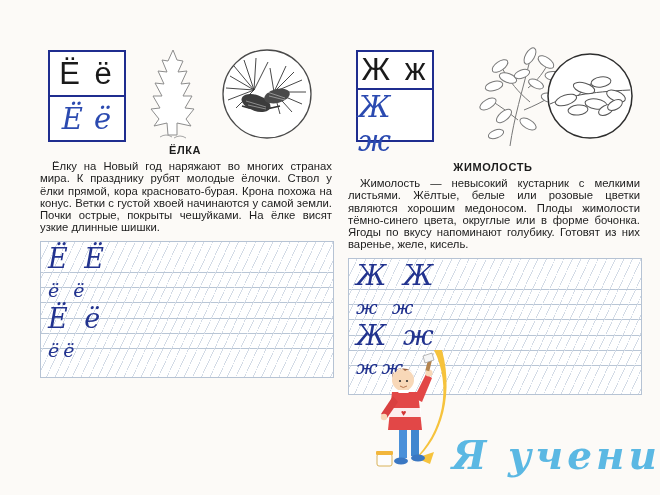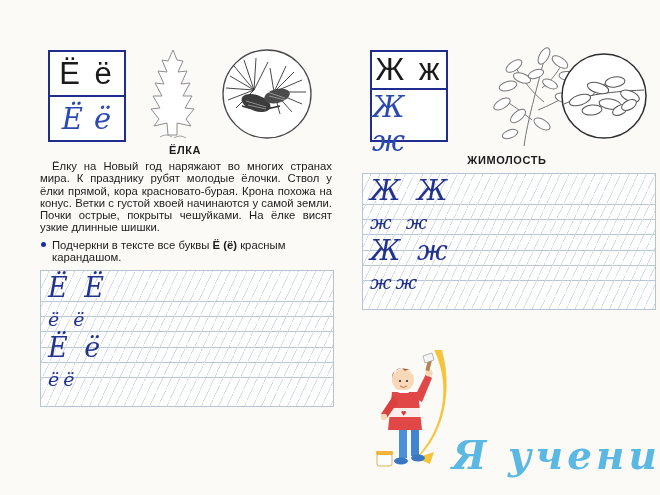--- a/index.html
+++ b/index.html
@@ -4,21 +4,21 @@
 <style>
   html,body{margin:0;padding:0;}
   body{
     width:660px;height:495px;position:relative;overflow:hidden;
     background:#fcfaf7;
     font-family:"Liberation Sans",sans-serif;
     color:#1c1c1c;
   }
   .page{position:absolute;top:46px;width:302px;}
   .page-left{left:34px;}
-  .page-right{left:356px;}
+  .page-right{left:342px;}
 
   
   .header-row{position:relative;height:96px;}
   .letter-box{
     position:absolute;left:14px;top:4px;width:78px;height:92px;
     border:2px solid #1f2d8f;background:#fff;box-sizing:border-box;
     display:flex;flex-direction:column;
   }
   .letter-cell{flex:1;display:flex;align-items:center;justify-content:center;}
   .letter-cell.printed{
@@ -30,21 +30,21 @@
     font-size:29px;color:#2b4ab0;letter-spacing:1px;
   }
   .header-art{position:absolute;top:0;}
   .page-left  .header-art{left:112px;}
   .page-right .header-art{left:96px;}
 
   .page-title{
     text-align:center;font-weight:bold;font-size:11px;letter-spacing:.6px;
     margin:2px 0 4px 0;
   }
-  .page-right .page-title{margin-top:12px;}
+  .page-right .page-title{margin-top:19px;}
 
   .page-body{
     margin:0 4px 0 6px;font-size:11.3px;line-height:12.3px;
     text-align:justify;text-indent:12px;
   }
   .tasks{list-style:none;margin:5px 4px 0 6px;padding:0;font-size:11.3px;line-height:12.3px;}
   .tasks li{position:relative;padding-left:12px;margin-bottom:1px;}
   .tasks li::before{
     content:"";position:absolute;left:1px;top:3.5px;width:5px;height:5px;
     border-radius:50%;background:#1a2f9e;
@@ -104,21 +104,20 @@
         <ellipse cx="131" cy="50" rx="13" ry="7" transform="rotate(-14 131 50)" fill="#4a4a4a"></ellipse>
         <g stroke="#ffffff" stroke-width="0.6" opacity="0.7">
           <path d="M100,55 l20,6 M102,59 l18,4 M121,46 l18,6 M123,50 l16,4"></path>
         </g>
       </g>
     </svg>
   </div>
   <div class="page-title">ЁЛКА</div>
   <p class="page-body">Ёлку на Новый год наряжают во многих странах мира. К празднику рубят молодые ёлочки. Ствол у ёлки прямой, кора красновато-бурая. Крона похожа на конус. Ветки с густой хвоей начинаются у самой земли. Почки острые, покрыты чешуйками. На ёлке висят узкие длинные шишки.</p>
   <ul class="tasks">
-    <li><span>Подчеркни в тексте все буквы </span><span class="task-bold">Ё (ё)</span><span> красным карандашом.</span></li>
   </ul>
   <div class="practice">
     <div class="practice-row row-caps r0">Ё Ё</div>
     <div class="practice-row row-lower r1">ё ё</div>
     <div class="practice-row row-caps r2">Ё ё</div>
     <div class="practice-row row-lower r3">ёё</div>
   </div>
 </div>
 
 <div class="page page-right">
@@ -156,20 +155,21 @@
           <ellipse cx="158" cy="58" rx="11" ry="5" transform="rotate(8 158 58)"></ellipse>
           <ellipse cx="178" cy="50" rx="10" ry="5" transform="rotate(24 178 50)"></ellipse>
           <ellipse cx="140" cy="64" rx="10" ry="5" transform="rotate(-6 140 64)"></ellipse>
           <ellipse cx="168" cy="64" rx="8" ry="4.5" transform="rotate(-28 168 64)"></ellipse>
           <ellipse cx="177" cy="59" rx="8" ry="4.5" transform="rotate(-28 177 59)"></ellipse>
         </g>
       </g>
     </svg>
   </div>
   <div class="page-title">ЖИМОЛОСТЬ</div>
+  <p class="page-body">Жимолость — невысокий кустарник с мелкими листьями. Жёлтые, белые или розовые цветки являются хорошим медоносом. Плоды жимолости тёмно-синего цвета, округлые или в форме бочонка. Ягоды по вкусу напоминают голубику. Готовят из них варенье, желе, кисель.</p>
   <div class="practice">
     <div class="practice-row row-caps r0">Ж Ж</div>
     <div class="practice-row row-lower r1">ж ж</div>
     <div class="practice-row row-caps r2">Ж ж</div>
     <div class="practice-row row-lower r3">жж</div>
   </div>
 </div>
 
 <div class="mascot-wrap">
   <svg width="92" height="140" viewBox="0 0 92 140">

